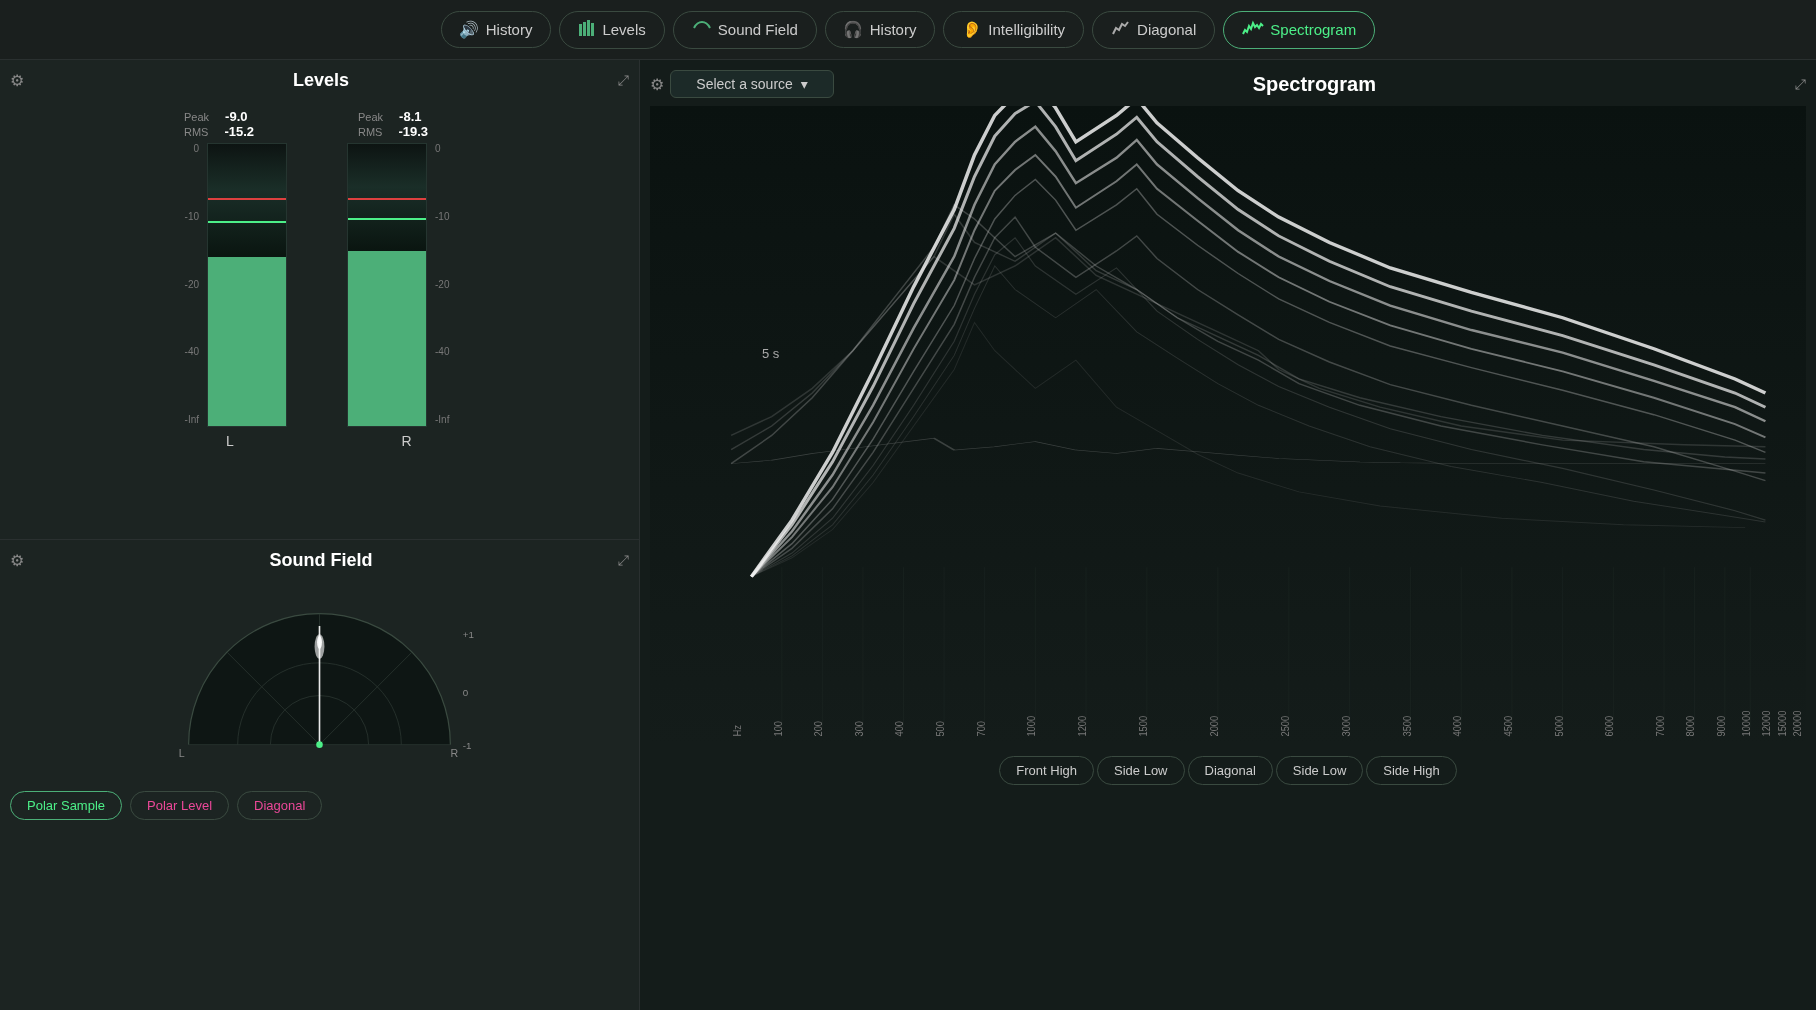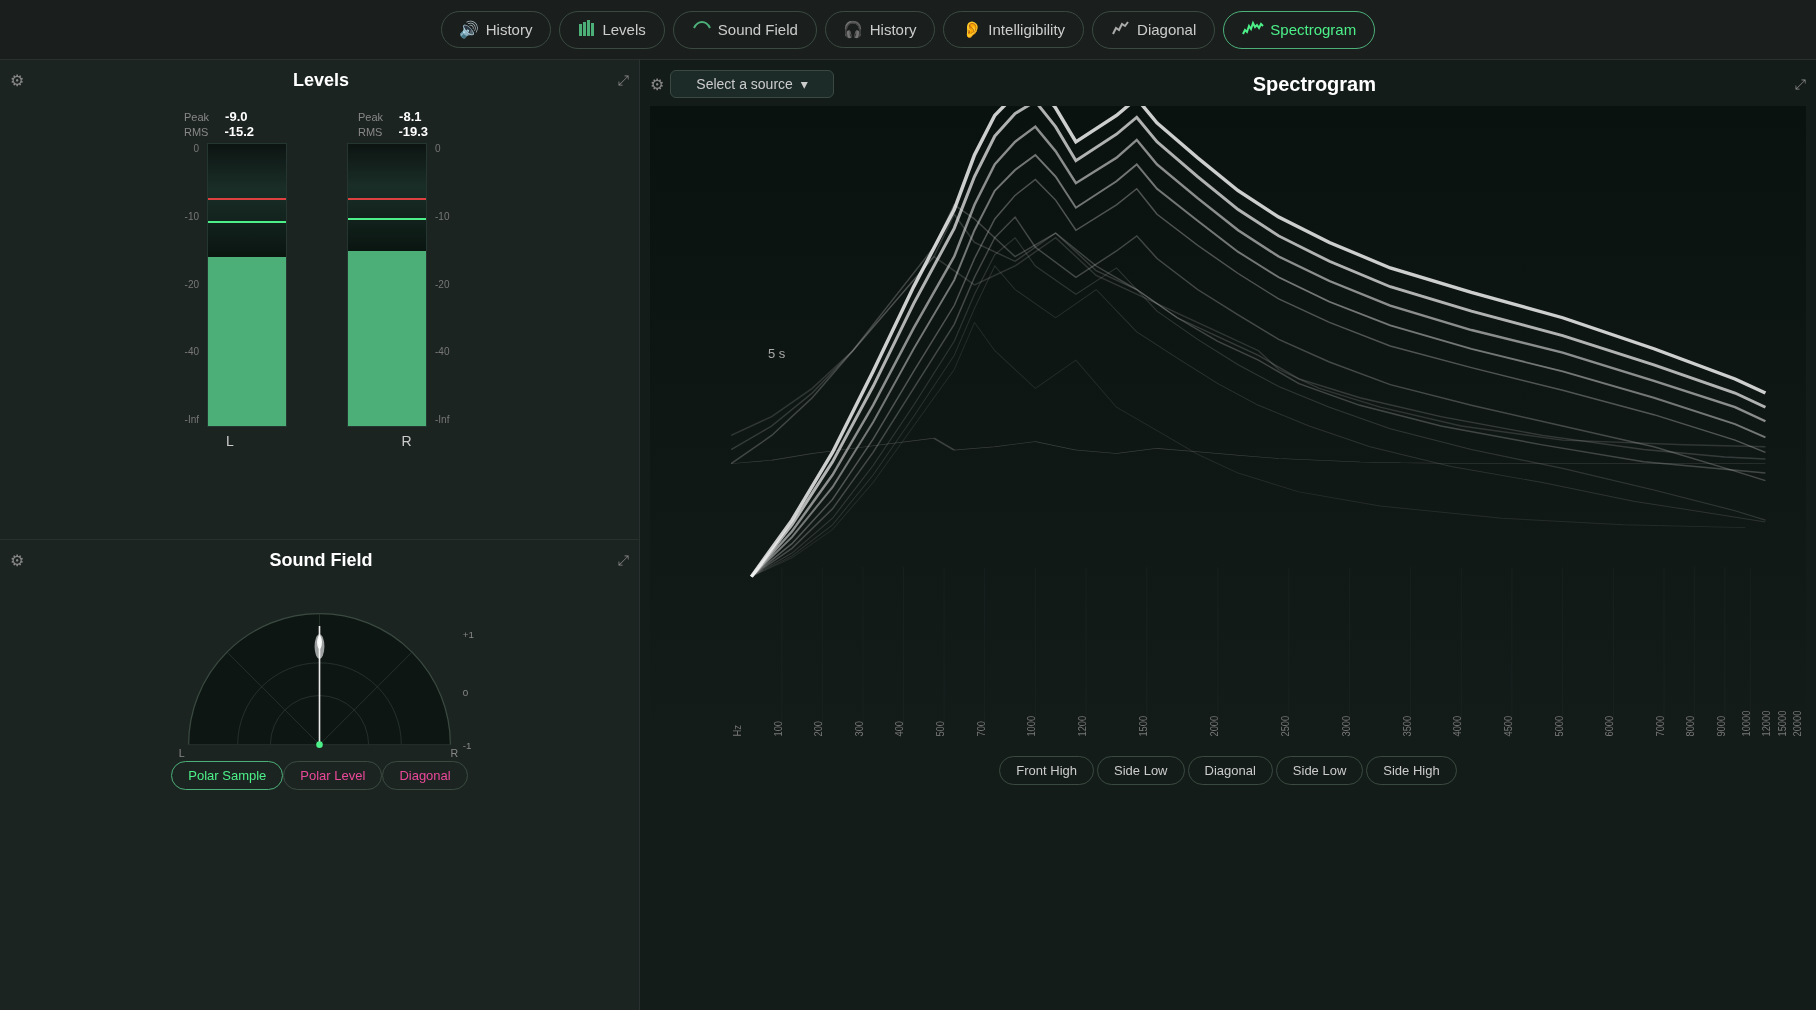--- a/index.html
+++ b/index.html
@@ -91,21 +91,23 @@
     
     .soundfield-panel {
       flex: 1;
       background: #1c2422;
       position: relative;
       padding: 10px;
     }
 
     .soundfield-buttons {
       display: flex;
-      justify-content: center;
+      gap: 8px;
+      justify-content: flex-start;
+      margin-top: 30px;
     }
     .sf-btn {
       padding: 6px 16px;
       border-radius: 16px;
       border: 1.5px solid #3a4a40;
       background: transparent;
       color: #ec4899;
       font-size: 13px;
       cursor: pointer;
     }
@@ -179,21 +181,21 @@
 
     
     .spectrogram-svg {
       width: 100%;
       height: 100%;
     }
 
     
     .time-label {
       position: absolute;
-      left: 118px;
+      left: 112px;
       top: 240px;
       font-size: 13px;
       color: #aaa;
     }
 
     .polar-viz {
       width: 100%;
       height: 180px;
     }
 

